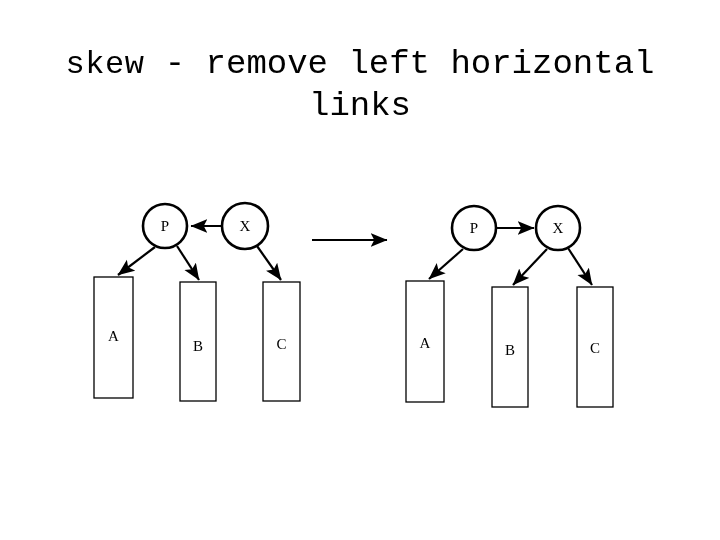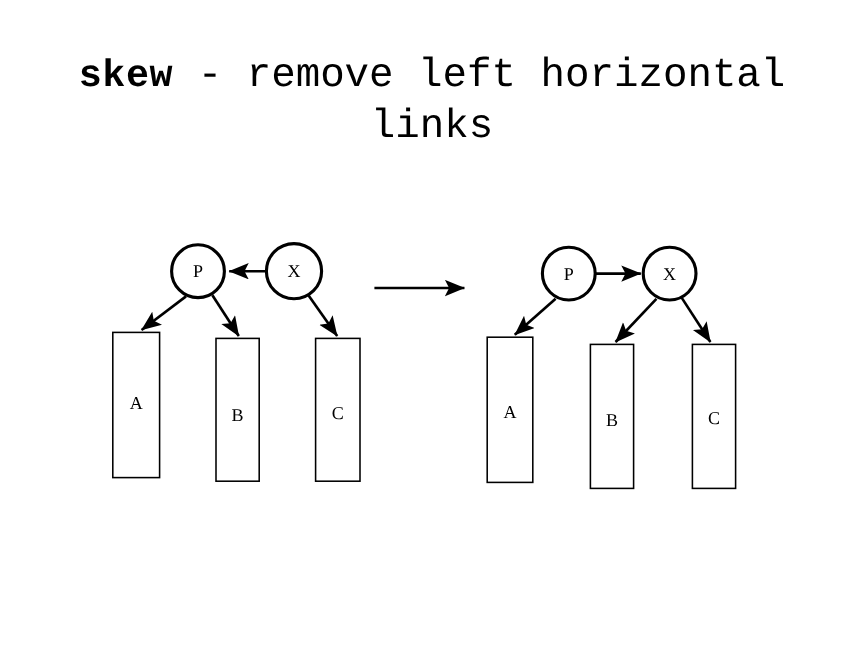--- a/index.html
+++ b/index.html
@@ -22,21 +22,21 @@
     top: 42px;
     width: 640px;
     text-align: center;
     font-size: 34px;
     line-height: 1.18;
     color: #000000;
     white-space: normal;
   }
   #title .mono {
     font-family: "Liberation Mono", "DejaVu Sans Mono", monospace;
-    font-weight: bold;
+    font-weight: normal;
     font-size: 32px;
     letter-spacing: 0.5px;
   }
   #title .serifpart {
     font-family: Liberation Mono, monospace;
     font-weight: normal;
   }
   #diagram {
     position: absolute;
     left: 0;

